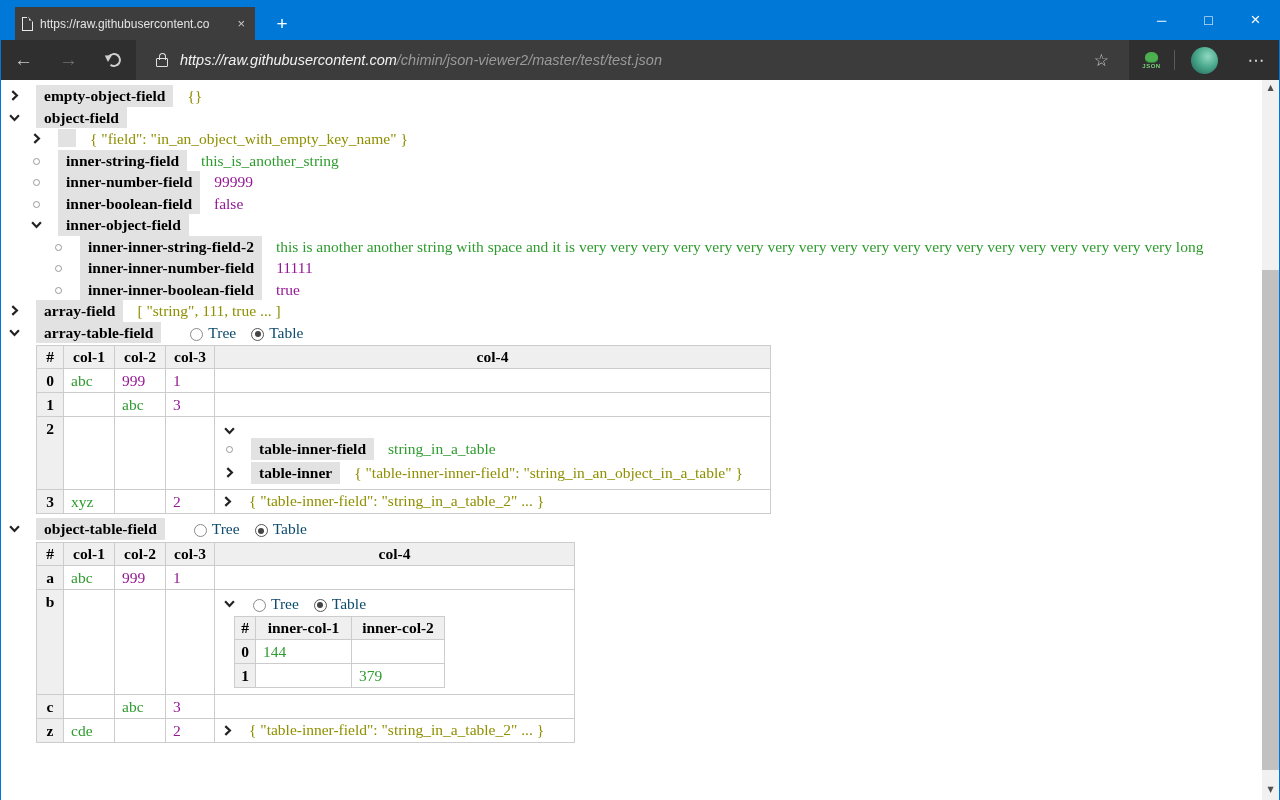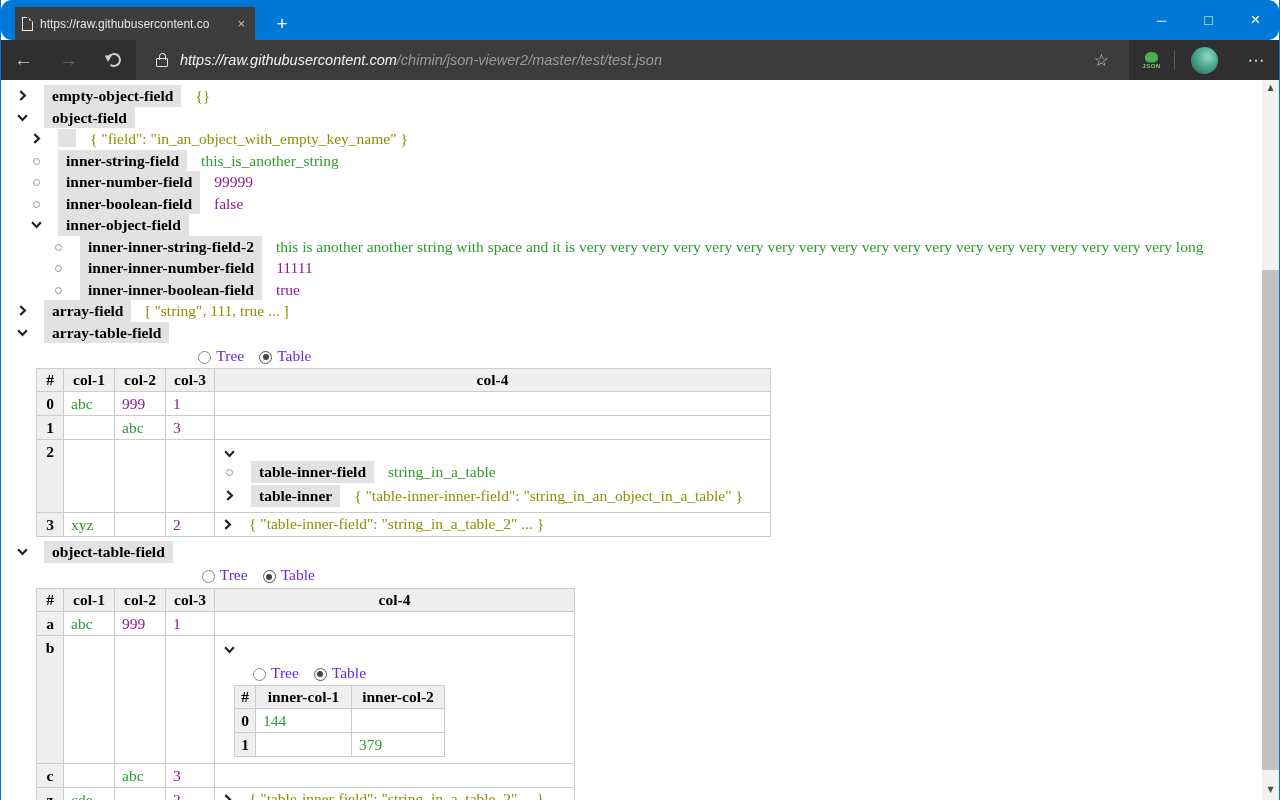--- a/index.html
+++ b/index.html
@@ -2,21 +2,21 @@
 <html><head>
 <meta charset="utf-8">
 <style>
   * { margin:0; padding:0; box-sizing:border-box; }
   html,body { width:1280px; height:800px; overflow:hidden; background:#fff;
     font-family:"Liberation Sans", sans-serif; }
   .window { width:1280px; height:800px; position:relative;
     border-left:1px solid #0078d7; border-right:1px solid #0078d7; border-bottom:1px solid #0078d7; }
 
   
-  .titlebar { height:40px; background:#0078d7; position:relative;border-radius:11px; }
+  .titlebar { height:40px; background:#0078d7; position:relative; }
   .tab { position:absolute; left:14px; bottom:0; width:240px; height:33px; background:#3d3d3d;
     display:flex; align-items:center; padding:0 7px; }
   .doc-icon { width:11px; height:14px; border:1px solid #e8e8e8; position:relative; flex:none; margin-right:7px; background:#3d3d3d;}
   .doc-icon::after { content:""; position:absolute; top:-1px; right:-1px; width:0; height:0;
     border-top:5px solid #3d3d3d; border-left:5px solid transparent; box-shadow:-1px 0 0 #3d3d3d; }
   .doc-icon::before { content:""; position:absolute; top:-1px; right:-1px; width:4px; height:4px; background:#e8e8e8;
     clip-path:polygon(0 0,0 100%,100% 100%); }
   .tab-title { flex:1; color:#e4e4e4; font-size:12px; white-space:nowrap; overflow:hidden; }
   .tab-close { color:#c9c9c9; font-size:13px; margin-left:6px; padding:0 3px; }
   .newtab { position:absolute; left:266px; bottom:0; height:33px; width:30px; display:flex;
@@ -54,30 +54,30 @@
   .vsep { width:1px; height:20px; background:#5a5a5a; flex:none; }
   .avatar { width:27px; height:27px; border-radius:50%; margin:0 16px; flex:none;
     background:radial-gradient(circle at 62% 35%, #8fd8c2 0%, #4aa98c 45%, #1f5e56 100%); }
   .dots { width:45px; height:40px; display:flex; align-items:center; justify-content:center;
     color:#dcdcdc; font-size:17px; letter-spacing:1px; flex:none; }
 
   
   .content { height:720px; background:#fff; position:relative; overflow:hidden;
     font-family:"Liberation Serif", serif; font-size:15.5px; color:#000; padding-top:5px; }
   .row { display:flex; align-items:flex-start; line-height:21.5px; white-space:nowrap; }
-  .lvl0 { padding-left:16px; } .lvl1 { padding-left:30px; } .lvl2 { padding-left:52px; }
+  .lvl0 { padding-left:8px; } .lvl1 { padding-left:30px; } .lvl2 { padding-left:52px; }
   .tg { width:27px; flex:none; display:flex; align-items:flex-start; padding-top:5px; }
   .tg svg { display:block; }
   .dot { width:7px; height:7px; border:1px solid #999; border-radius:50%; margin:3px 0 0 2px; flex:none; }
   .key { background:#e2e2e2; font-weight:bold; padding:0 8px; margin-right:14px; flex:none;
     line-height:21.5px; }
   .key-empty { min-width:18px; min-height:18px; margin-top:1px; }
   .key-narrow { max-width:155px; white-space:normal; }
   .val-s { color:#2e9b2e; } .val-n { color:#941894; } .val-p { color:#8f8f00; }
-  .radio { display:inline-flex; align-items:center; margin-left:15px; color:#6d28d9; line-height:21.5px;margin-top:23px; }
+  .radio { display:inline-flex; align-items:center; margin-left:15px; color:#0c4a6e; line-height:21.5px; }
   .rc { width:13px; height:13px; border:1px solid #8a8a8a; border-radius:50%; margin:4px 5px 0 0;
     background:#fff; position:relative; flex:none; }
   .rc.sel { border-color:#555; }
   .rc.sel::after { content:""; position:absolute; left:2.5px; top:2.5px; right:2.5px; bottom:2.5px;
     background:#444; border-radius:50%; }
 
   table { border-collapse:collapse; margin:2px 0 4px 35px; font-size:15.5px; table-layout:fixed; }
   th, td { border:1px solid #ccc; }
   th { background:#efefef; font-weight:bold; text-align:center; line-height:22px; padding:0 6px; }
   td { padding:0 7px; line-height:23px; vertical-align:top; overflow:hidden; }

